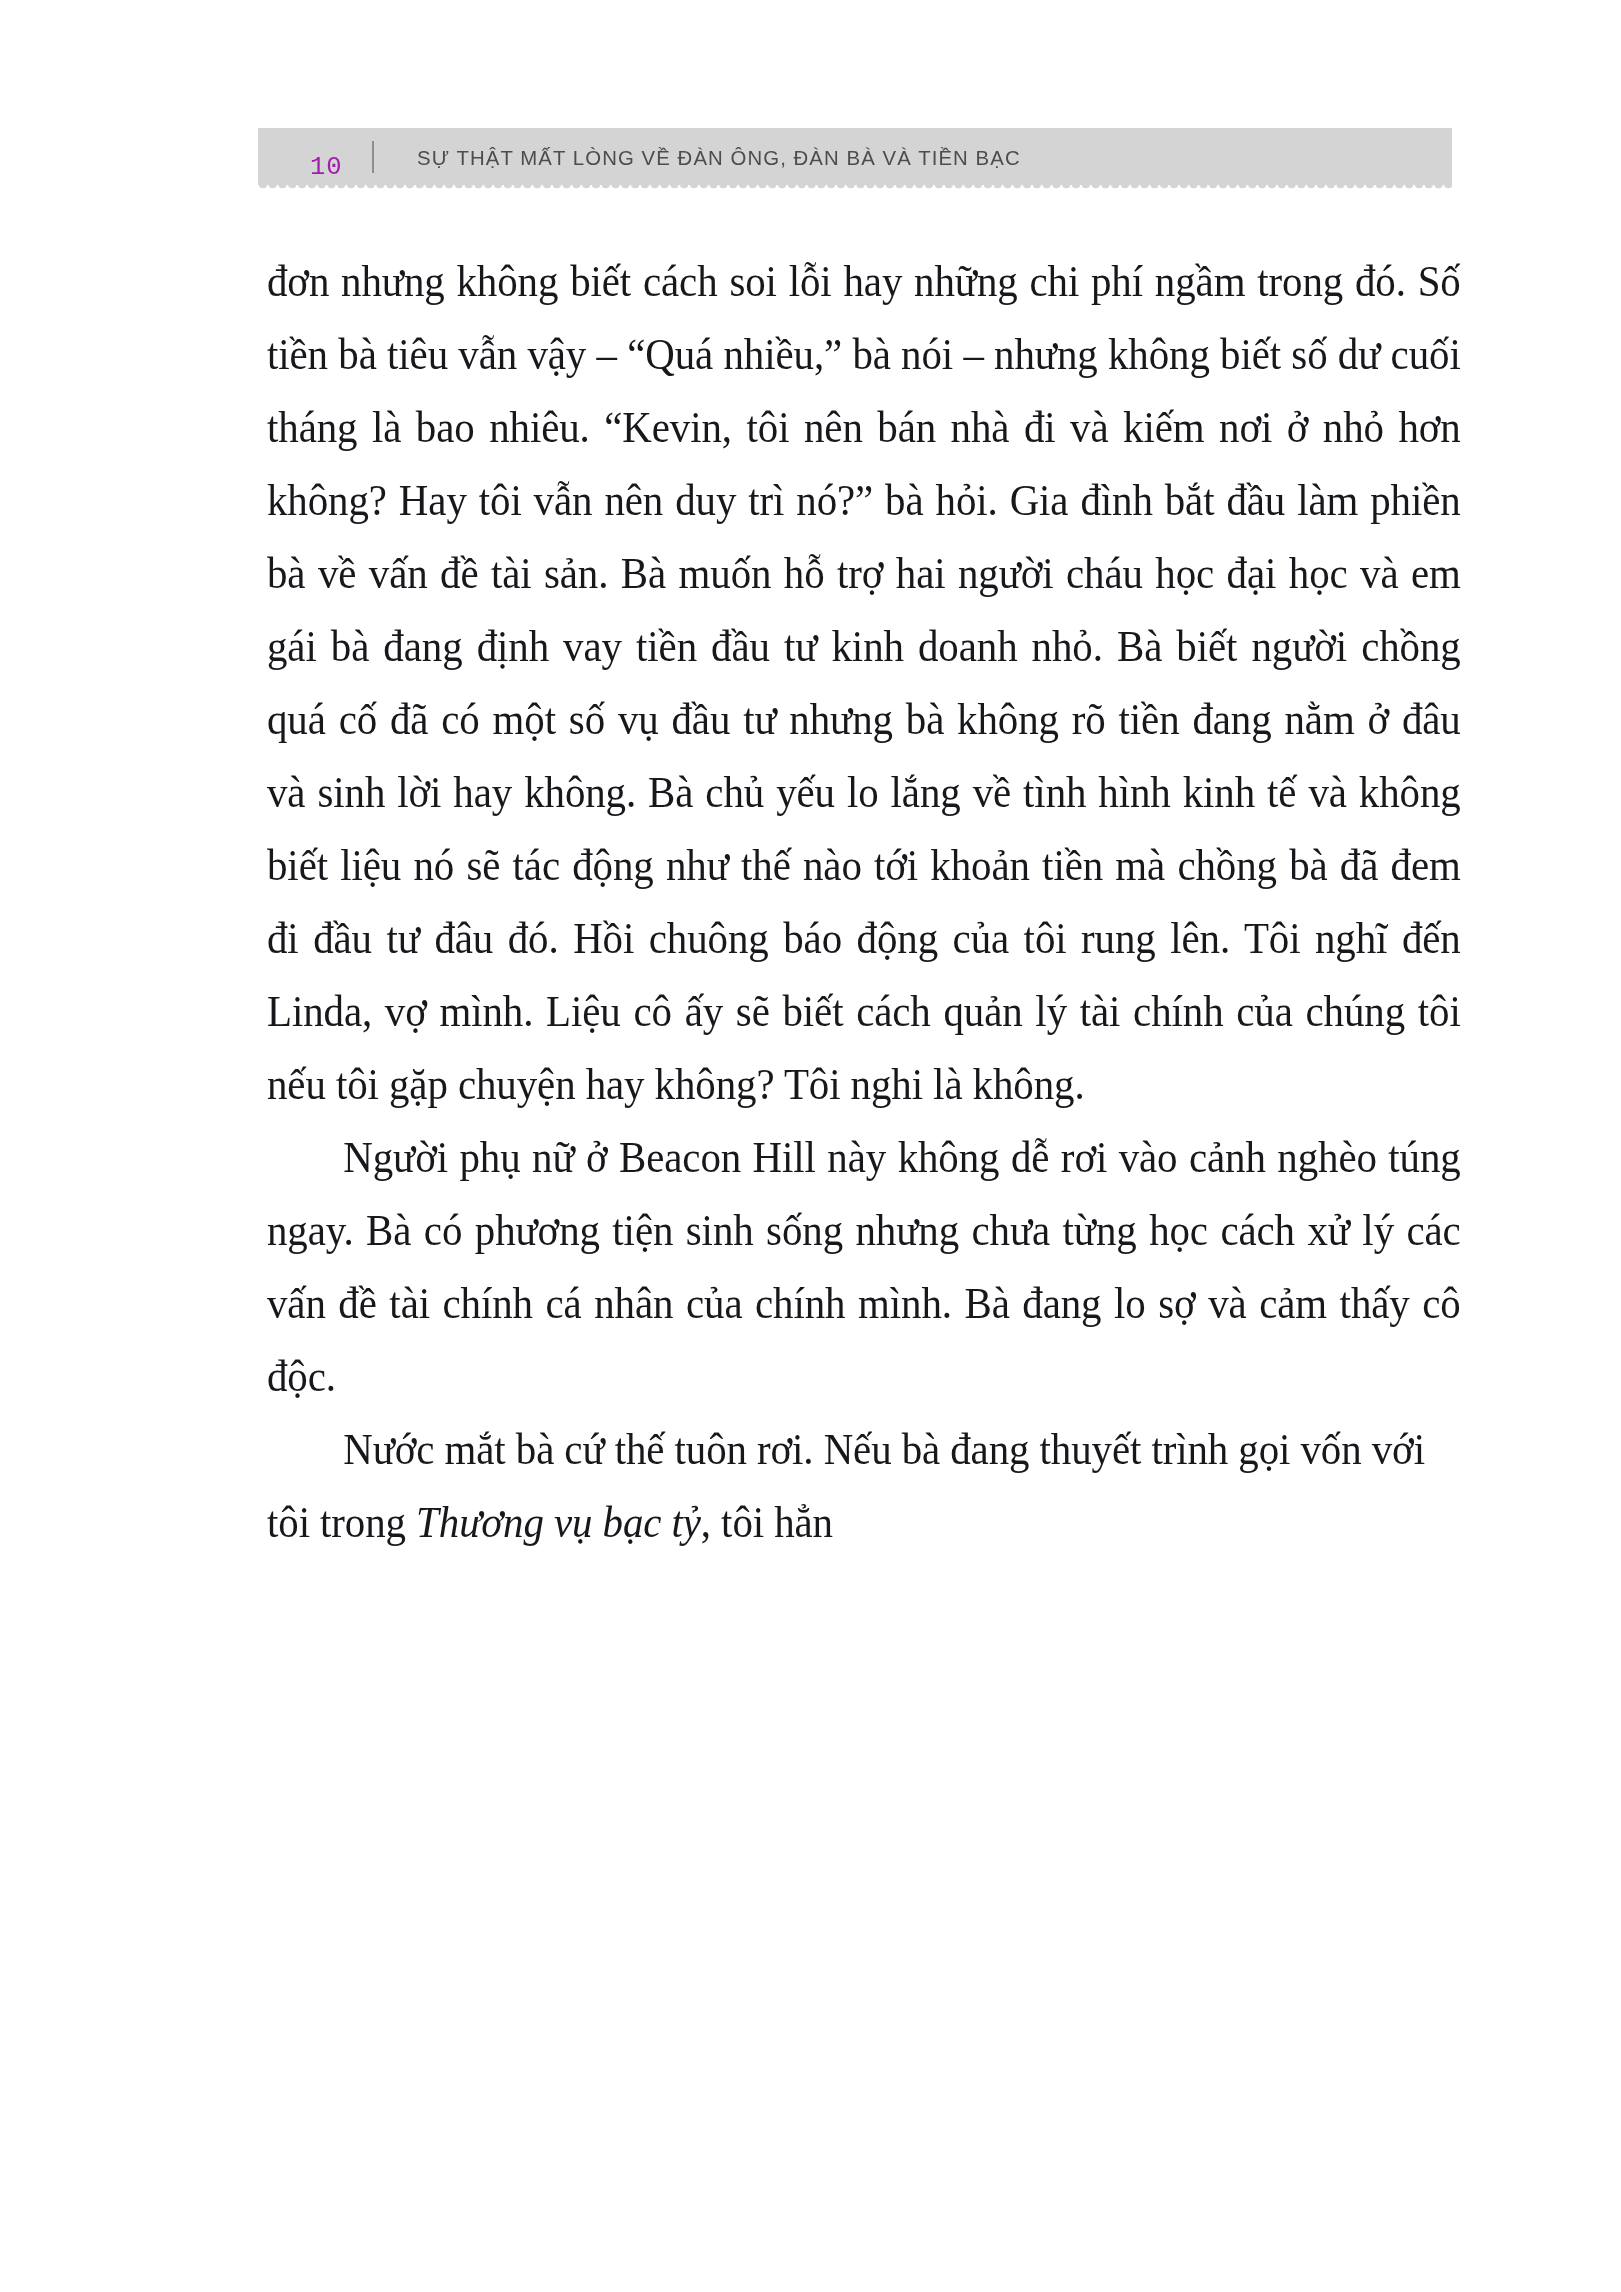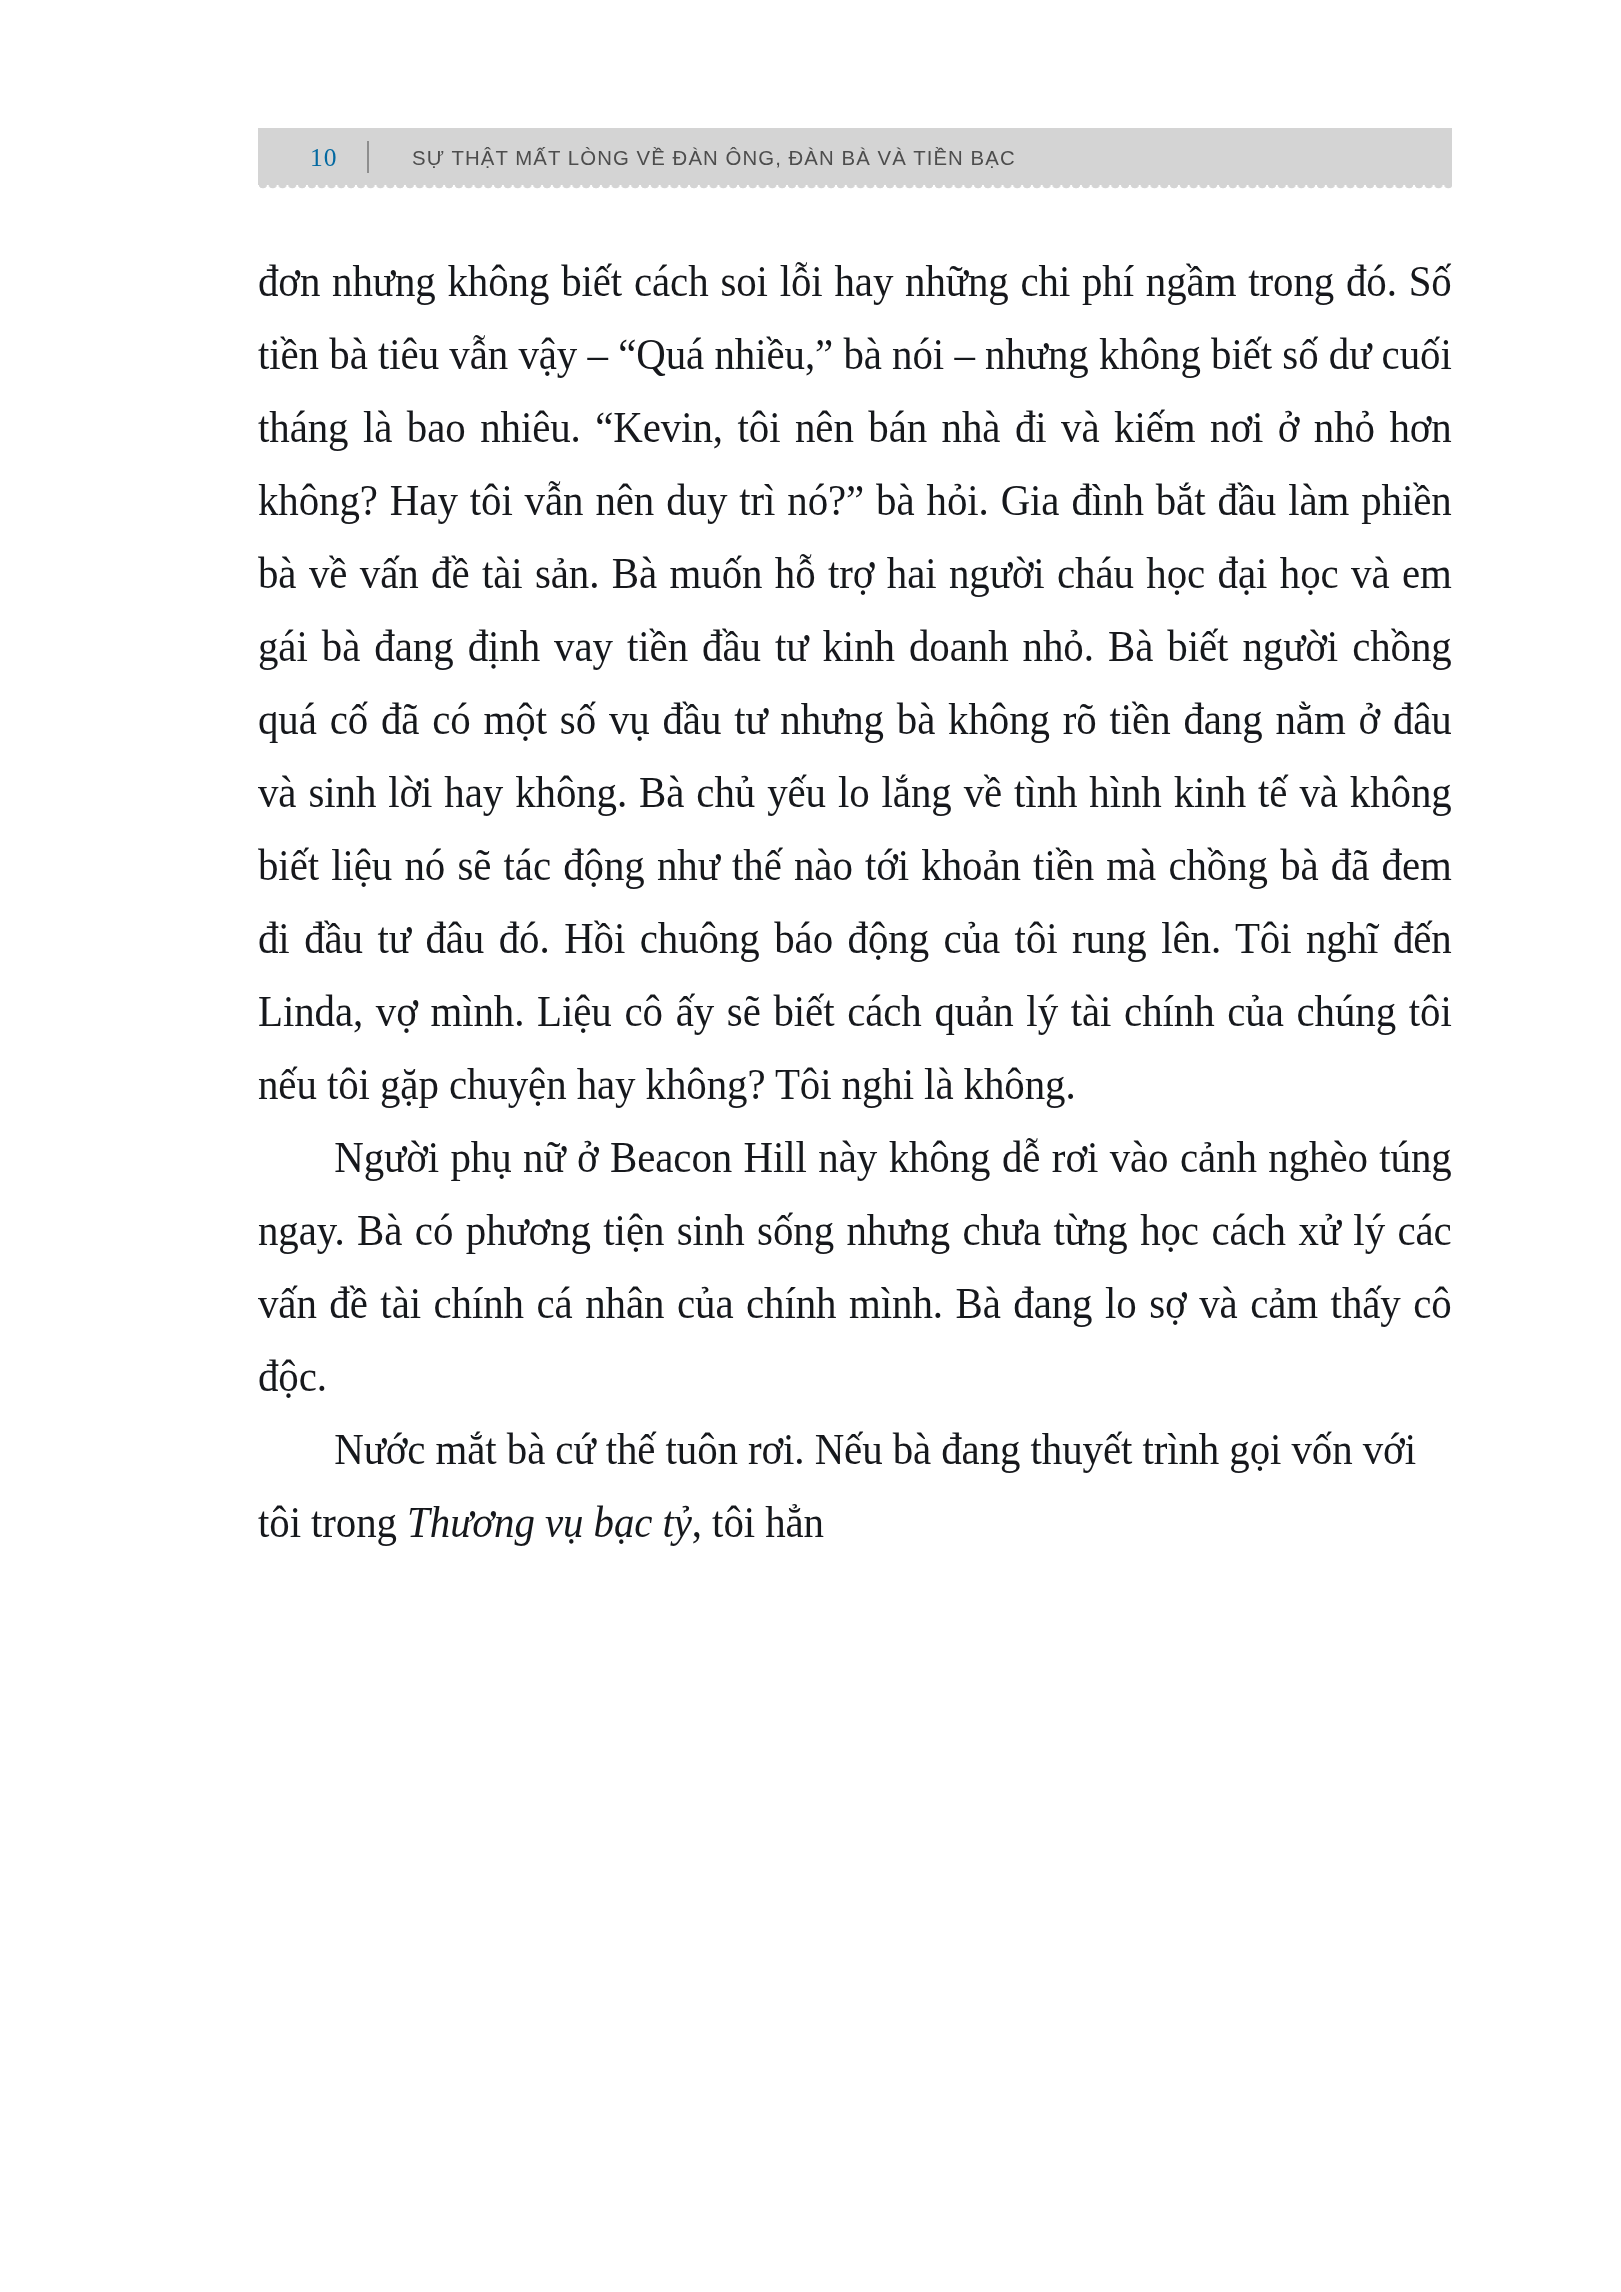--- a/index.html
+++ b/index.html
@@ -43,28 +43,28 @@
     bottom: -6.9px;
     width: 100%;
     height: 7.8px;
     background-image:
       radial-gradient(circle at 4.9px 0px, #d4d4d4 4.1px, rgba(212,212,212,0) 4.5px);
     background-size: 9.8px 7.8px;
     background-repeat: repeat-x;
   }
 
   .header-pageno {
-    font-family: Liberation Serif, serif;
+    font-family: Liberation Mono, monospace;
     font-size: 25.5px;
-    color: #0369a1;
+    color: #a21caf;
     letter-spacing: 1px;
     margin-left: 52px;
     line-height: 1;
     position: relative;
-    top: 1px;
+    top: 11px;
   }
 
   .header-divider {
     width: 2px;
     height: 32px;
     background: #8e8e8e;
     margin-left: 29px;
     margin-right: 0px;
   }
 
@@ -78,21 +78,21 @@
     line-height: 1;
     position: relative;
     top: 1px;
     transform: scaleX(0.97);
     transform-origin: left center;
   }
 
   
   .textblock {
     position: absolute;
-    left: 258px;
+    left: 267px;
     top: 245px;
     width: 1194px;
   }
 
   .para {
     font-size: 44px;
     line-height: 73px;
     color: #16181c;
     text-align: justify;
     margin: 0;

